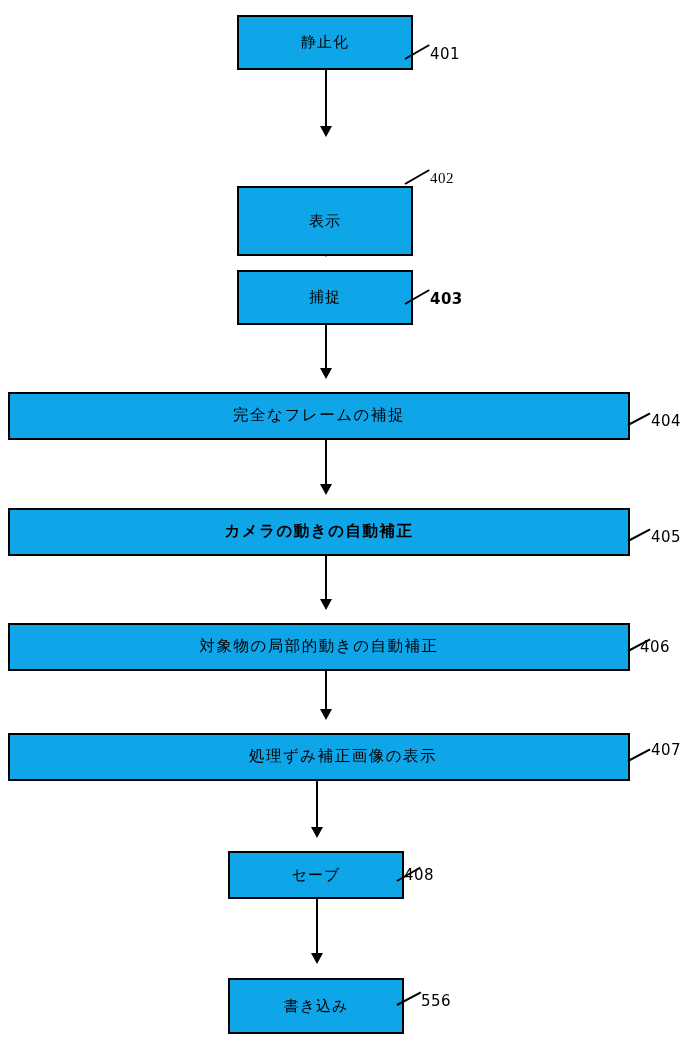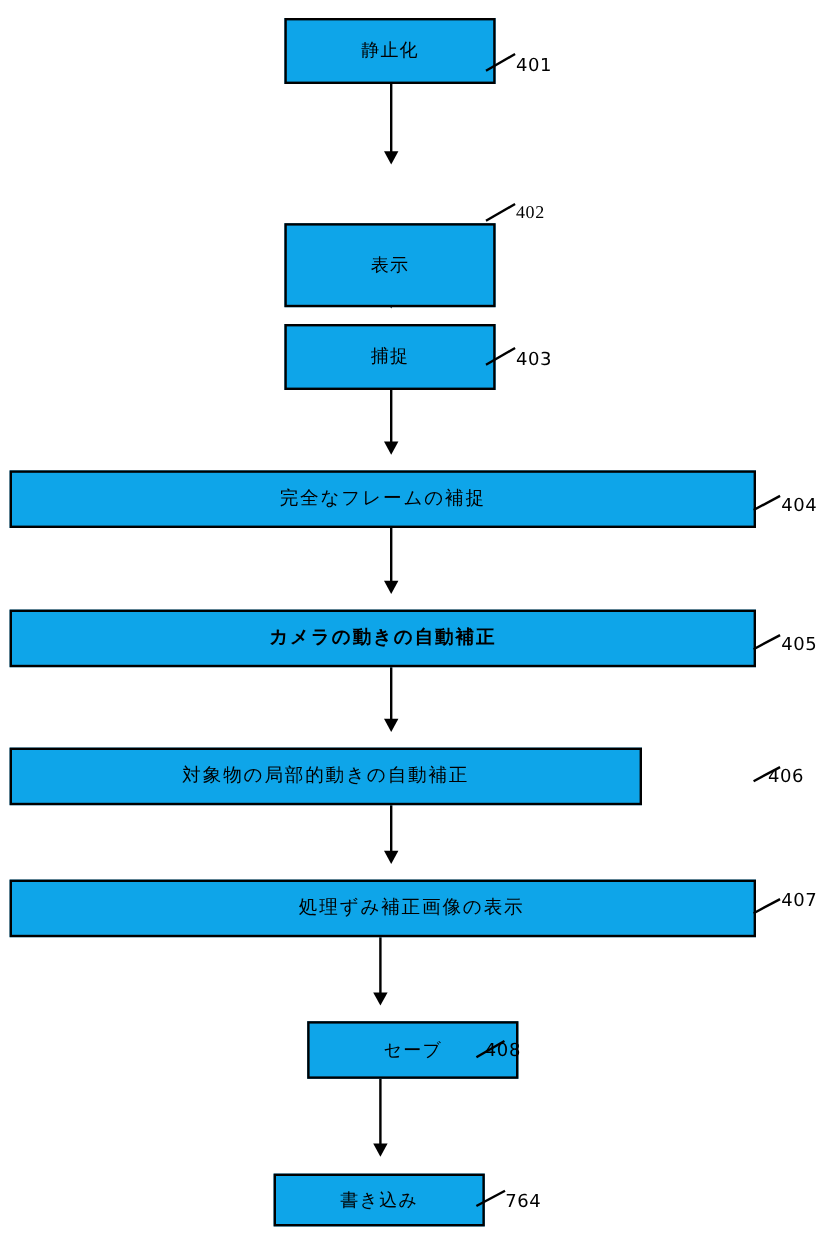--- a/index.html
+++ b/index.html
@@ -98,43 +98,43 @@
     </div>
     <div class="node wide" style="left: 8px; top: 392px; width: 622px; height: 48px;">
       <span class="node-label">完全なフレームの補捉</span>
     </div>
     <div class="node" style="left: 237px; top: 270px; width: 176px; height: 55px;">
       <span class="node-label">捕捉</span>
     </div>
     <div class="node wide" style="left: 8px; top: 508px; width: 622px; height: 48px; font-weight: bold;">
       <span class="node-label">カメラの動きの自動補正</span>
     </div>
-    <div class="node wide" style="left: 8px; top: 623px; width: 527px; height: 48px;">
+    <div class="node wide" style="left: 8px; top: 623px; width: 622px; height: 48px;">
       <span class="node-label">対象物の局部的動きの自動補正</span>
     </div>
     <div class="node wide" style="left: 8px; top: 733px; width: 622px; height: 48px; padding-left: 48px;">
       <span class="node-label">処理ずみ補正画像の表示</span>
     </div>
-    <div class="node" style="left: 228px; top: 851px; width: 176px; height: 48px; margin-left: 28px;">
+    <div class="node" style="left: 228px; top: 851px; width: 176px; height: 48px;">
       <span class="node-label">セーブ</span>
     </div>
-    <div class="node" style="left: 228px; top: 978px; width: 176px; height: 44px; text-align: center;">
+    <div class="node" style="left: 228px; top: 978px; width: 176px; height: 56px; text-align: center;">
       <span class="node-label">書き込み</span>
     </div>
     <div class="leader" style="left: 405px; top: 58px; width: 28px; transform: rotate(-30deg);"></div>
     <div class="ref" style="left: 430px; top: 45px;">401</div>
     <div class="leader" style="left: 405px; top: 183px; width: 28px; transform: rotate(-30deg);"></div>
     <div class="ref" style="left: 430px; top: 170px; font-family: Liberation Serif, serif;">402</div>
     <div class="leader" style="left: 405px; top: 303px; width: 28px; transform: rotate(-30deg);"></div>
-    <div class="ref" style="left: 430px; top: 290px;">403</div>
+    <div class="ref" style="left: 430px; top: 290px; font-weight: bold;">403</div>
     <div class="leader" style="left: 628px; top: 424px; width: 25px; transform: rotate(-28deg);"></div>
     <div class="ref" style="left: 651px; top: 412px;">404</div>
     <div class="leader" style="left: 628px; top: 540px; width: 25px; transform: rotate(-28deg);"></div>
     <div class="ref" style="left: 651px; top: 528px;">405</div>
     <div class="leader" style="left: 628px; top: 650px; width: 25px; transform: rotate(-28deg);"></div>
     <div class="ref" style="left: 640px; top: 638px;">406</div>
     <div class="leader" style="left: 628px; top: 760px; width: 25px; transform: rotate(-28deg);"></div>
     <div class="ref" style="left: 651px; top: 741px; text-align: center;">407</div>
     <div class="leader" style="left: 397px; top: 880px; width: 27px; transform: rotate(-30deg);"></div>
     <div class="ref" style="left: 404px; top: 866px;">408</div>
     <div class="leader" style="left: 397px; top: 1004px; width: 27px; transform: rotate(-28deg);"></div>
-    <div class="ref" style="left: 421px; top: 992px;">764</div>
+    <div class="ref" style="left: 421px; top: 992px;">556</div>
   </div>
 
 </body></html>

